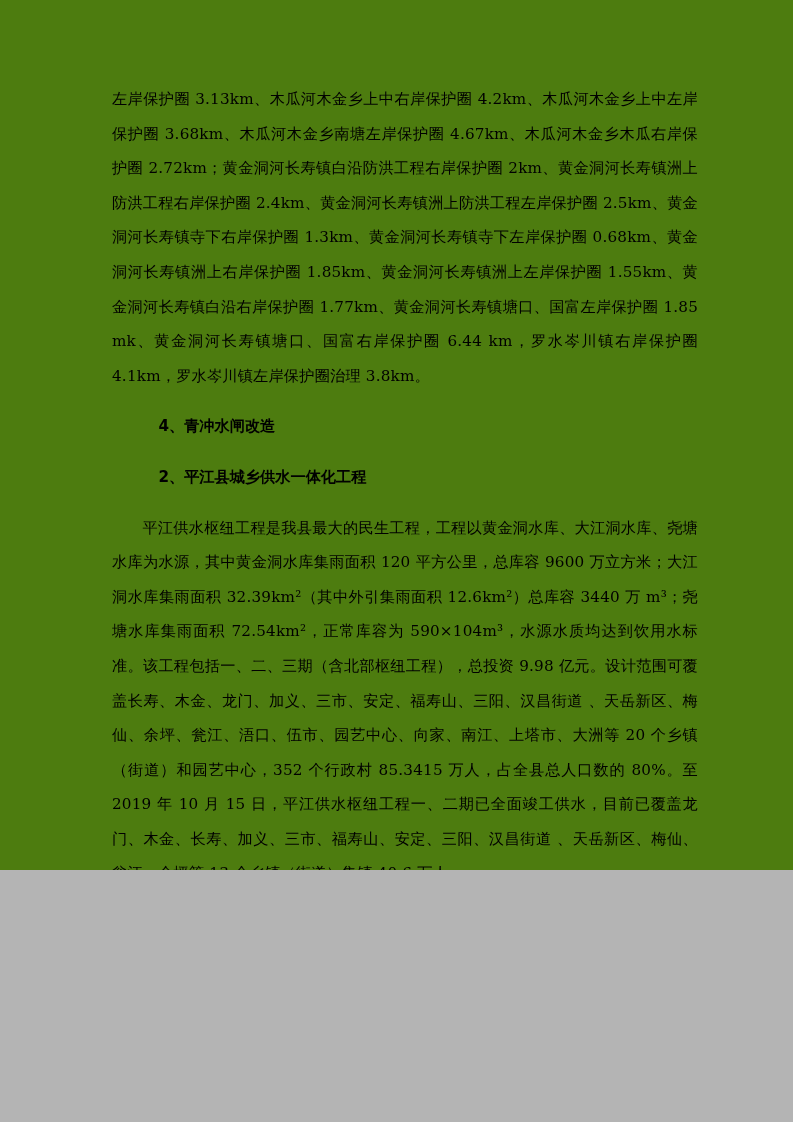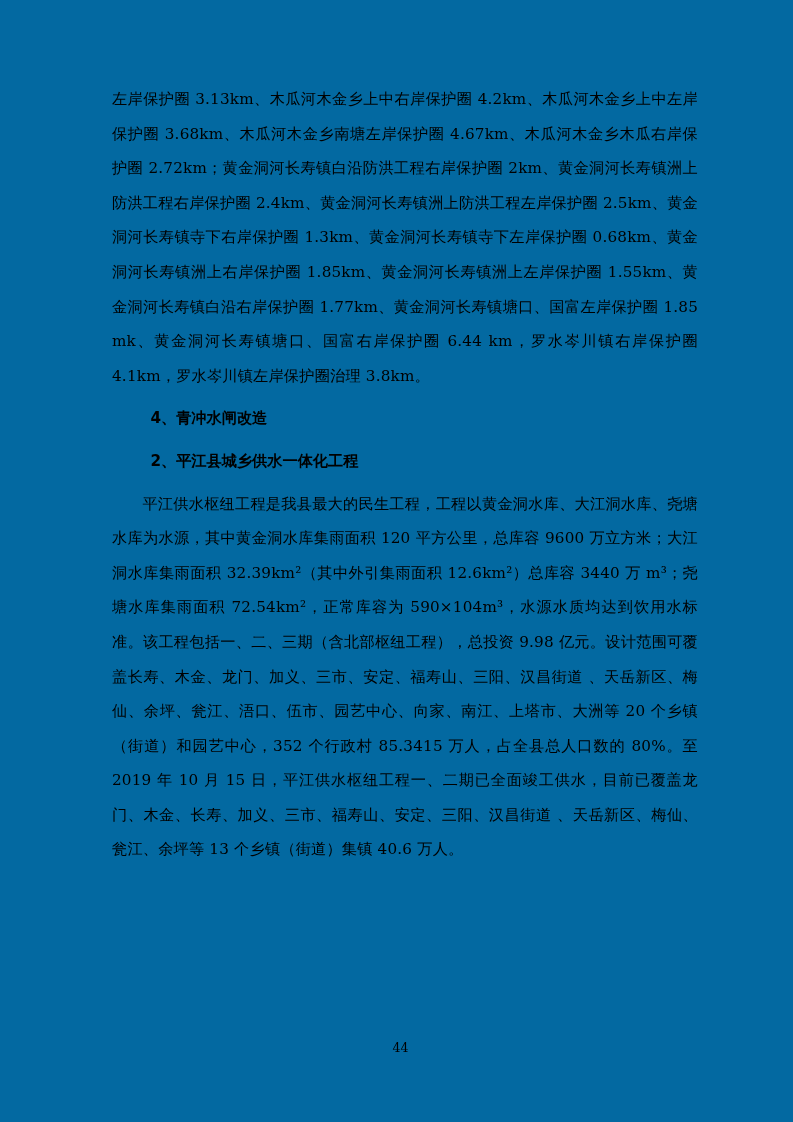--- a/index.html
+++ b/index.html
@@ -2,22 +2,22 @@
 <html><head>
 <meta charset="utf-8">
 <style>
   html, body {
     margin: 0;
     padding: 0;
     background: #b4b4b4;
   }
   .page {
     width: 793px;
-    height: 1122px;
-    background: #0369a1;
+    height: 870px;
+    background: #4d7c0f;
     position: relative;
     margin: 0 auto;
     box-sizing: border-box;
     font-family: "DejaVu Serif", "Liberation Serif", serif;
     overflow: hidden;
   }
   .content {
     position: absolute;
     left: 112px;
     top: 82px;
@@ -29,21 +29,21 @@
     line-height: 34.6px;
     color: #000;
     text-align: justify;
     text-justify: inter-ideograph;
     letter-spacing: 0.2px;
   }
   p.indent {
     text-indent: 2em;
   }
   h3.heading {
-    margin: 8px;
+    margin: 16px;
     font-size: 15.2px;
     line-height: 34.6px;
     font-weight: bold;
     color: #000;
     text-indent: 2em;
     font-family: "DejaVu Sans", "Liberation Sans", sans-serif;
   }
   .pagenum {
     position: absolute;
     left: 0;

